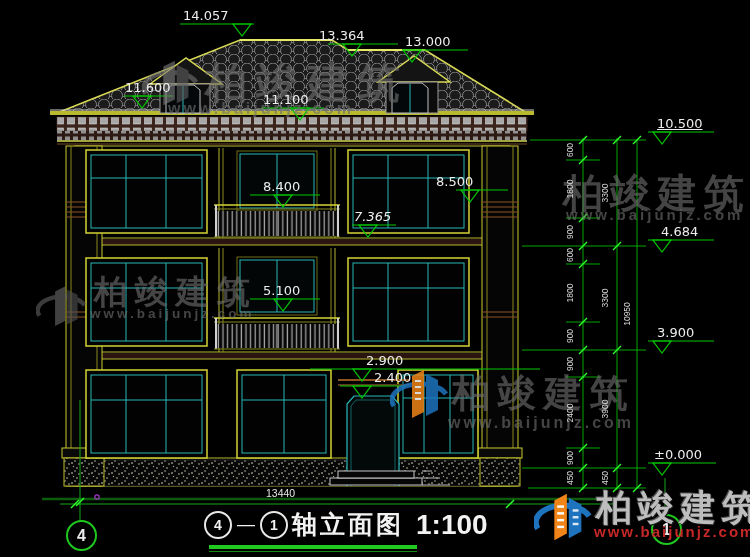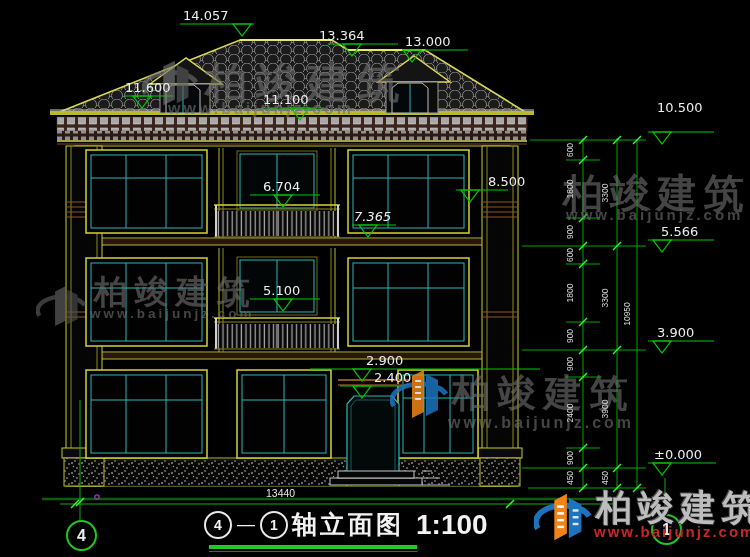--- a/index.html
+++ b/index.html
@@ -335,28 +335,28 @@
     </svg>
   </div>
   <div class="wm wm-cjk" style="left:452px;top:368px;font-size:38px;letter-spacing:8px;">柏竣建筑</div>
   <div class="wm wm-url" style="left:448px;top:414px;font-size:16px;">www.baijunjz.com</div>
 
   <span class="t" style="left:183px;top:8px;">14.057</span>
   <span class="t" style="left:319px;top:28px;">13.364</span>
   <span class="t" style="left:405px;top:34px;">13.000</span>
   <span class="t" style="left:125px;top:80px;">11.600</span>
   <span class="t" style="left:263px;top:92px;">11.100</span>
-  <span class="t" style="left:263px;top:179px;">6.704</span>
+  <span class="t" style="left:263px;top:179px;">8.400</span>
   <span class="t" style="left:354px;top:209px;font-style:italic;">7.365</span>
   <span class="t" style="left:263px;top:283px;">5.100</span>
   <span class="t" style="left:366px;top:353px;">2.900</span>
   <span class="t" style="left:374px;top:370px;text-align:center;">2.400</span>
-  <span class="t" style="left:488px;top:174px;">8.500</span>
-  <span class="t" style="left:657px;top:100px;">10.500</span>
-  <span class="t" style="left:661px;top:224px;">5.566</span>
+  <span class="t" style="left:436px;top:174px;">8.500</span>
+  <span class="t" style="left:657px;top:116px;text-decoration:underline;">10.500</span>
+  <span class="t" style="left:661px;top:224px;">4.684</span>
   <span class="t" style="left:657px;top:325px;">3.900</span>
   <span class="t" style="left:654px;top:447px;">±0.000</span>
 
   <span class="rt" style="left:570px;top:150px;">600</span>
   <span class="rt" style="left:570px;top:189px;">1800</span>
   <span class="rt" style="left:570px;top:232px;">900</span>
   <span class="rt" style="left:570px;top:255px;">600</span>
   <span class="rt" style="left:570px;top:293px;">1800</span>
   <span class="rt" style="left:570px;top:336px;">900</span>
   <span class="rt" style="left:570px;top:364px;">900</span>

